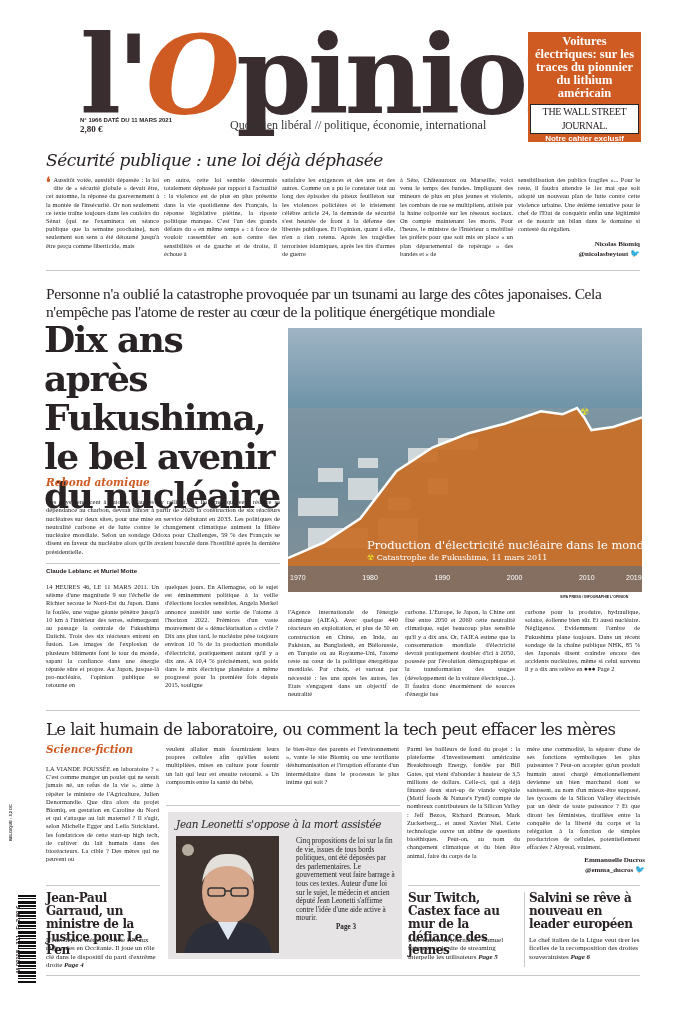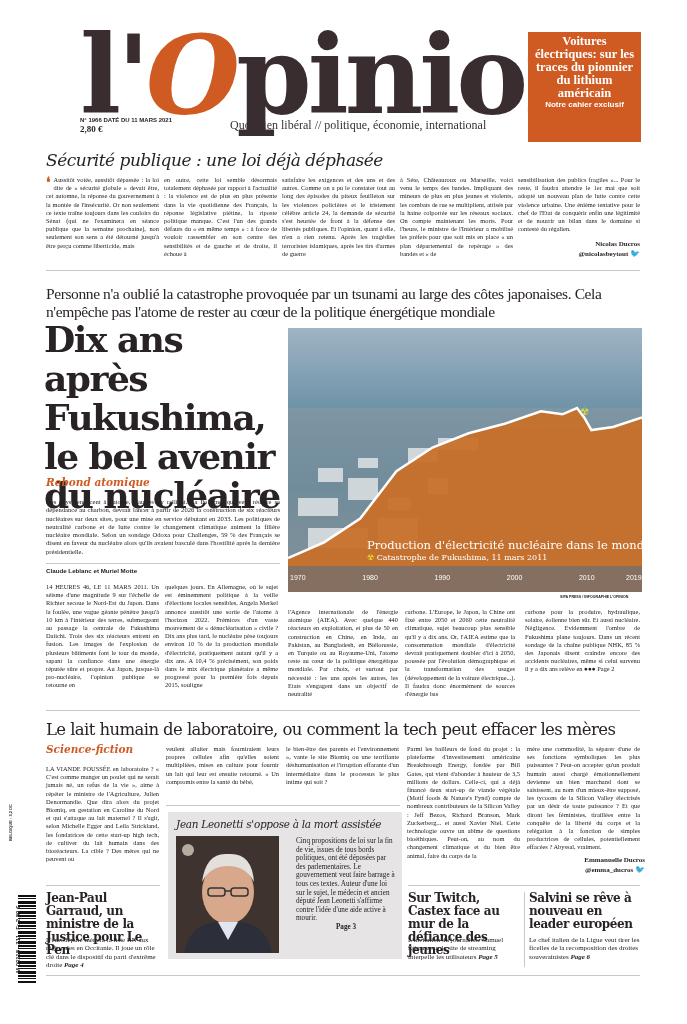--- a/index.html
+++ b/index.html
@@ -71,33 +71,34 @@
 </head>
 <body>
 
 <div id="logo" class="abs"><span>l'</span><span class="accent">O</span><span>pinion</span></div>
 <div id="issue" class="abs">N° 1966 DATÉ DU 11 MARS 2021</div>
 <div id="price" class="abs">2,80 €</div>
 <div id="tagline" class="abs">Quotidien libéral // politique, économie, international</div>
 
 <div id="promo" class="abs">
   <span id="promo-title">Voitures électriques: sur les traces du pionnier du lithium américain</span>
+  <span id="promo-wsj">THE WALL STREET JOURNAL.</span>
   <span id="promo-sub">Notre cahier exclusif</span>
 </div>
 
 <div id="editorial-title" class="abs">Sécurité publique : une loi déjà déphasée</div>
 <div class="cols">
   <div class="col" style="left:46px;top:176px;width:113px;"><span class="dropcap">❛</span><span>Aussitôt votée, aussitôt dépassée : la loi dite de « sécurité globale » devait être, cet automne, la réponse du gouvernement à la montée de l'insécurité. Or non seulement ce texte traîne toujours dans les couloirs du Sénat (qui ne l'examinera en séance publique que la semaine prochaine), non seulement son sens a été détourné jusqu'à être perçu comme liberticide, mais</span></div>
   <div class="col" style="left:164px;top:176px;width:113px;">en outre, cette loi semble désormais totalement déphasée par rapport à l'actualité : la violence est de plus en plus présente dans la vie quotidienne des Français, la réponse législative piétine, la riposte politique manque. C'est l'un des grands défauts du « en même temps » : à force de vouloir rassembler en son centre des sensibilités et de gauche et de droite, il échoue à</div>
   <div class="col" style="left:282px;top:176px;width:113px;">satisfaire les exigences et des uns et des autres. Comme on a pu le constater tout au long des épisodes du piteux feuilleton sur les violences policières et le tristement célèbre article 24, la demande de sécurité s'est heurtée de front à la défense des libertés publiques. Et l'opinion, quant à elle, n'en a rien retenu. Après les tragédies terroristes islamiques, après les tirs d'armes de guerre</div>
   <div class="col" style="left:400px;top:176px;width:113px;">à Sète, Châteauroux ou Marseille, voici venu le temps des bandes. Impliquant des mineurs de plus en plus jeunes et violents, les combats de rue se multiplient, attisés par la haine colportée sur les réseaux sociaux. On compte maintenant les morts. Pour l'heure, le ministre de l'Intérieur a mobilisé les préfets pour que soit mis en place « un plan départemental de repérage » des bandes et « de</div>
   <div class="col" style="left:518px;top:176px;width:122px;">sensibilisation des publics fragiles »... Pour le reste, il faudra attendre le 1er mai que soit adopté un nouveau plan de lutte contre cette violence urbaine. Une énième tentative pour le chef de l'Etat de conquérir enfin une légitimité et de nourrir un bilan dans le domaine si contesté du régalien.</div>
 </div>
 <div id="ed-sig" class="abs">
-  <div>Nicolas Ducros</div>
+  <div>Nicolas Biomiq</div>
   <div><span>@nicolasbeytout</span> <span class="bird">🐦</span></div>
 </div>
 
 <div class="hr" style="left:46px;top:270px;width:594px;"></div>
 
 <div id="kicker" class="abs">Personne n'a oublié la catastrophe provoquée par un tsunami au large des côtes japonaises. Cela n'empêche pas l'atome de rester au cœur de la politique énergétique mondiale</div>
 <div id="main-title" class="abs">Dix ans après Fukushima, le bel avenir du nucléaire</div>
 <div id="main-sub" class="abs">Rebond atomique</div>
 <div id="main-lead" class="abs">Des pays renoncent à l'atome, d'autres s'y rallient. La Pologne, qui veut réduire sa dépendance au charbon, devrait lancer à partir de 2026 la construction de six réacteurs nucléaires sur deux sites, pour une mise en service débutant en 2033. Les politiques de neutralité carbone et de lutte contre le changement climatique animent la filière nucléaire mondiale. Selon un sondage Odoxa pour Challenges, 59 % des Français se disent en faveur du nucléaire alors qu'ils avaient basculé dans l'hostilité après la dernière présidentielle.</div>
 <div class="hr" style="left:46px;top:563px;width:234px;"></div>

